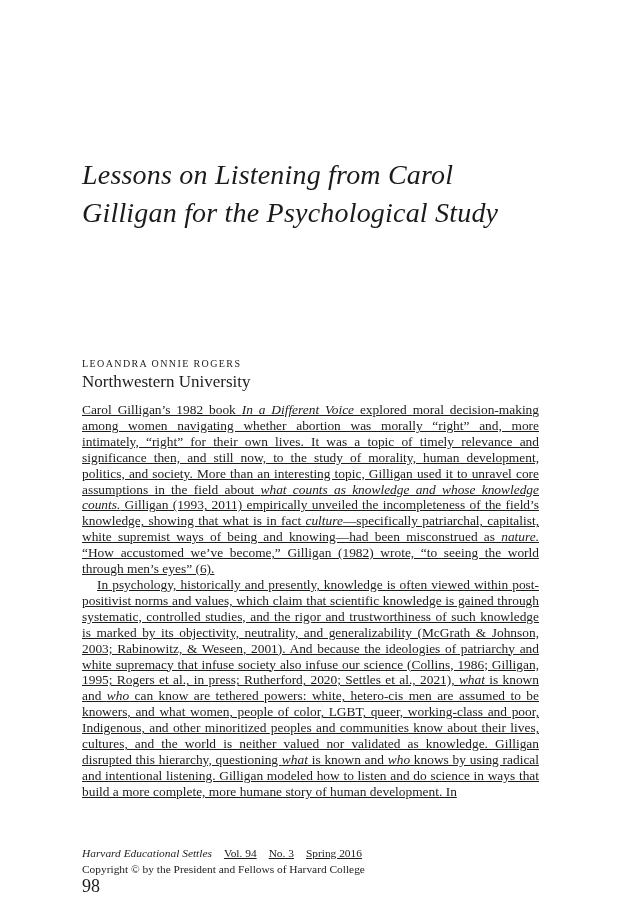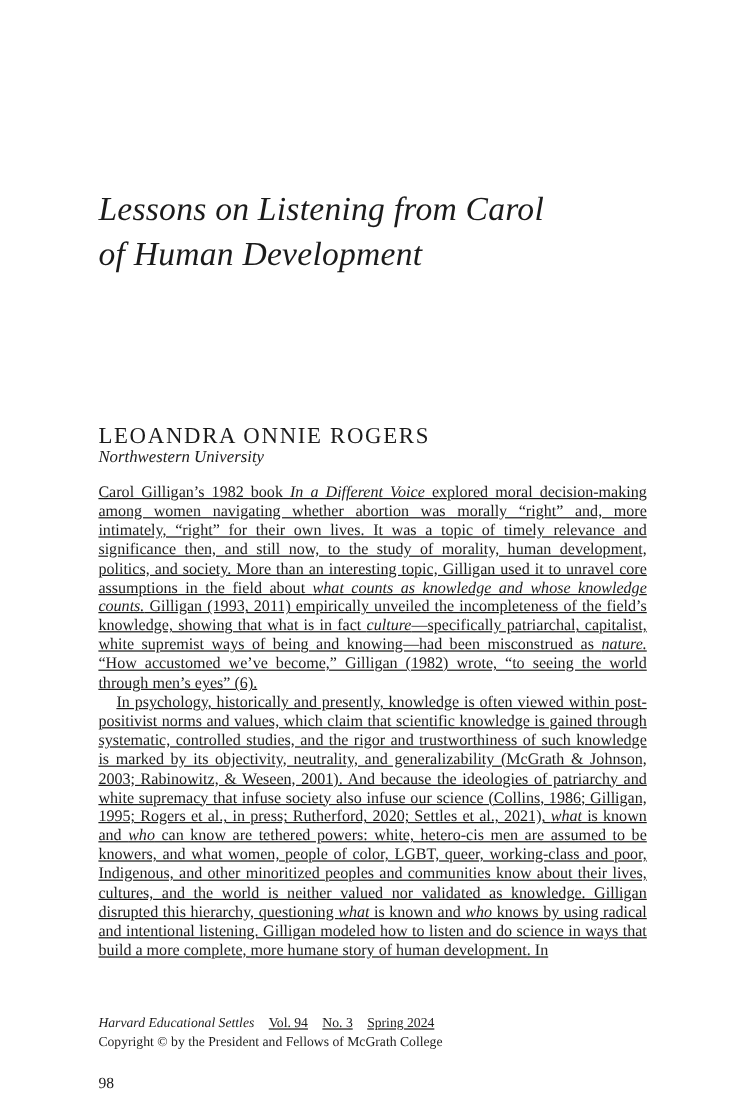--- a/index.html
+++ b/index.html
@@ -27,28 +27,27 @@
     margin: 0;
     font-style: italic;
     font-weight: normal;
     font-size: 28px;
     line-height: 38px;
     letter-spacing: 0.2px;
     color: #1b1b1b;
   }
   .author-name {
     top: 311px;
-    font-size: 19px;
+    font-size: 10px;
     letter-spacing: 1.4px;
     line-height: 18px;
   }
   .author-affiliation {
     top: 329px;
-    font-style: italic;
-    font-size: 14px;
+    font-size: 17px;
     line-height: 18px;
   }
   .article-body {
     top: 358px;
     font-size: 13.4px;
     line-height: 15.9px;
     text-align: justify;
     text-justify: inter-word;
     text-decoration: underline;
   }
@@ -67,45 +66,45 @@
     line-height: 15.5px;
   }
   .journal-title {
     font-style: italic;
   }
   .footer-meta {
     margin-left: 12px;
     text-decoration: underline;
   }
   .page-number {
-    top: 851px;
-    font-size: 13px;
+    top: 832px;
+    font-size: 18px;
   }
 </style>
 </head>
 <body>
 
 <div class="page">
 
   <h1 class="col article-title">
       <div>Lessons on Listening from Carol</div>
-      <div>of Human Development</div>
+      <div>Gilligan for the Psychological Study</div>
     </h1>
 
   <div class="col author-name">LEOANDRA ONNIE ROGERS</div>
 
   <div class="col author-affiliation">Northwestern University</div>
 
   <section class="col article-body">
       <p class=""><span>Carol Gilligan’s 1982 book </span><em>In a Different Voice</em><span> explored moral decision-making among women navigating whether abortion was morally “right” and, more intimately, “right” for their own lives. It was a topic of timely relevance and significance then, and still now, to the study of morality, human development, politics, and society. More than an interesting topic, Gilligan used it to unravel core assumptions in the field about </span><em>what counts as knowledge and whose knowledge counts.</em><span> Gilligan (1993, 2011) empirically unveiled the incompleteness of the field’s knowledge, showing that what is in fact </span><em>culture</em><span>—specifically patriarchal, capitalist, white supremist ways of being and knowing—had been misconstrued as </span><em>nature.</em><span> “How accustomed we’ve become,” Gilligan (1982) wrote, “to seeing the world through men’s eyes” (6).</span></p>
       <p class="indent"><span>In psychology, historically and presently, knowledge is often viewed within post-positivist norms and values, which claim that scientific knowledge is gained through systematic, controlled studies, and the rigor and trustworthiness of such knowledge is marked by its objectivity, neutrality, and generalizability (McGrath &amp; Johnson, 2003; Rabinowitz, &amp; Weseen, 2001). And because the ideologies of patriarchy and white supremacy that infuse society also infuse our science (Collins, 1986; Gilligan, 1995; Rogers et al., in press; Rutherford, 2020; Settles et al., 2021), </span><em>what</em><span> is known and </span><em>who</em><span> can know are tethered powers: white, hetero-cis men are assumed to be knowers, and what women, people of color, LGBT, queer, working-class and poor, Indigenous, and other minoritized peoples and communities know about their lives, cultures, and the world is neither valued nor validated as knowledge. Gilligan disrupted this hierarchy, questioning </span><em>what</em><span> is known and </span><em>who</em><span> knows by using radical and intentional listening. Gilligan modeled how to listen and do science in ways that build a more complete, more humane story of human development. In</span></p>
     </section>
 
   <footer class="col page-footer">
     <div>
-      <span class="journal-title">Harvard Educational Settles</span><span class="footer-meta">Vol. 94</span><span class="footer-meta">No. 3</span><span class="footer-meta">Spring 2024</span>
+      <span class="journal-title">Harvard Educational Settles</span><span class="footer-meta">Vol. 94</span><span class="footer-meta">No. 3</span><span class="footer-meta">Spring 2016</span>
     </div>
-    <div>Copyright © by the President and Fellows of McGrath College</div>
+    <div>Copyright © by the President and Fellows of Harvard College</div>
   </footer>
 
   <div class="col page-number">98</div>
 
 </div>
 
 </body></html>

